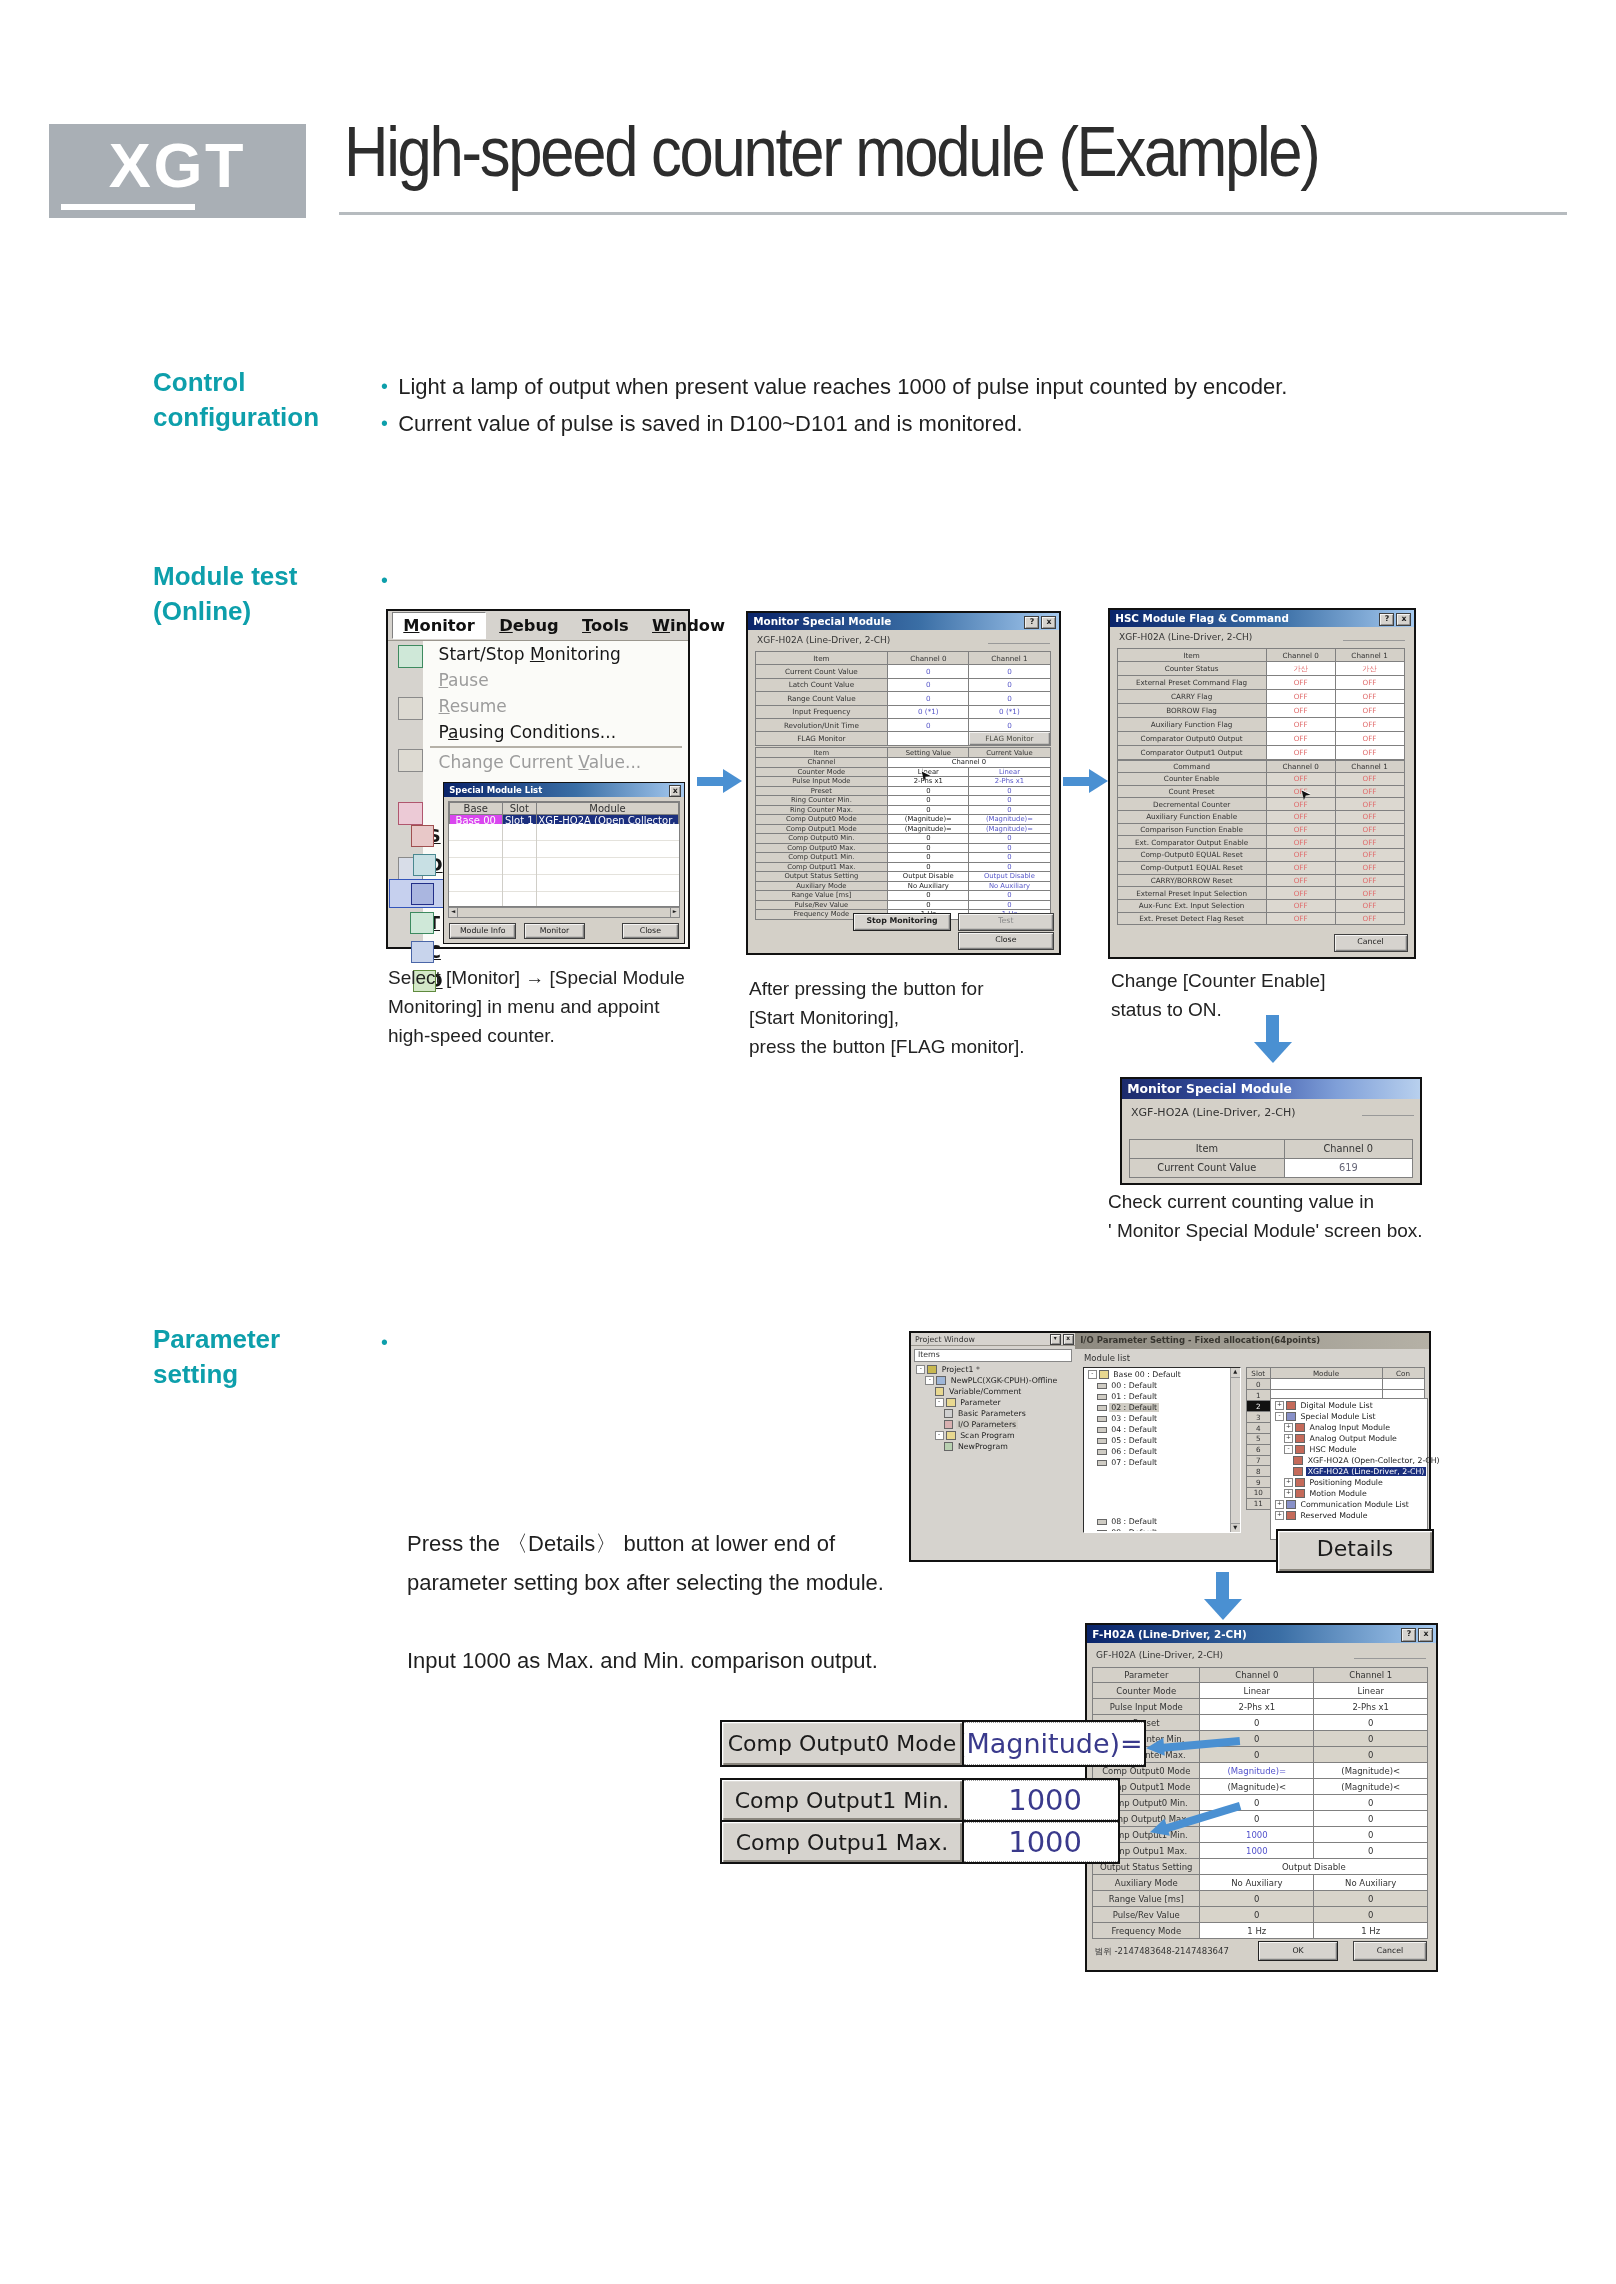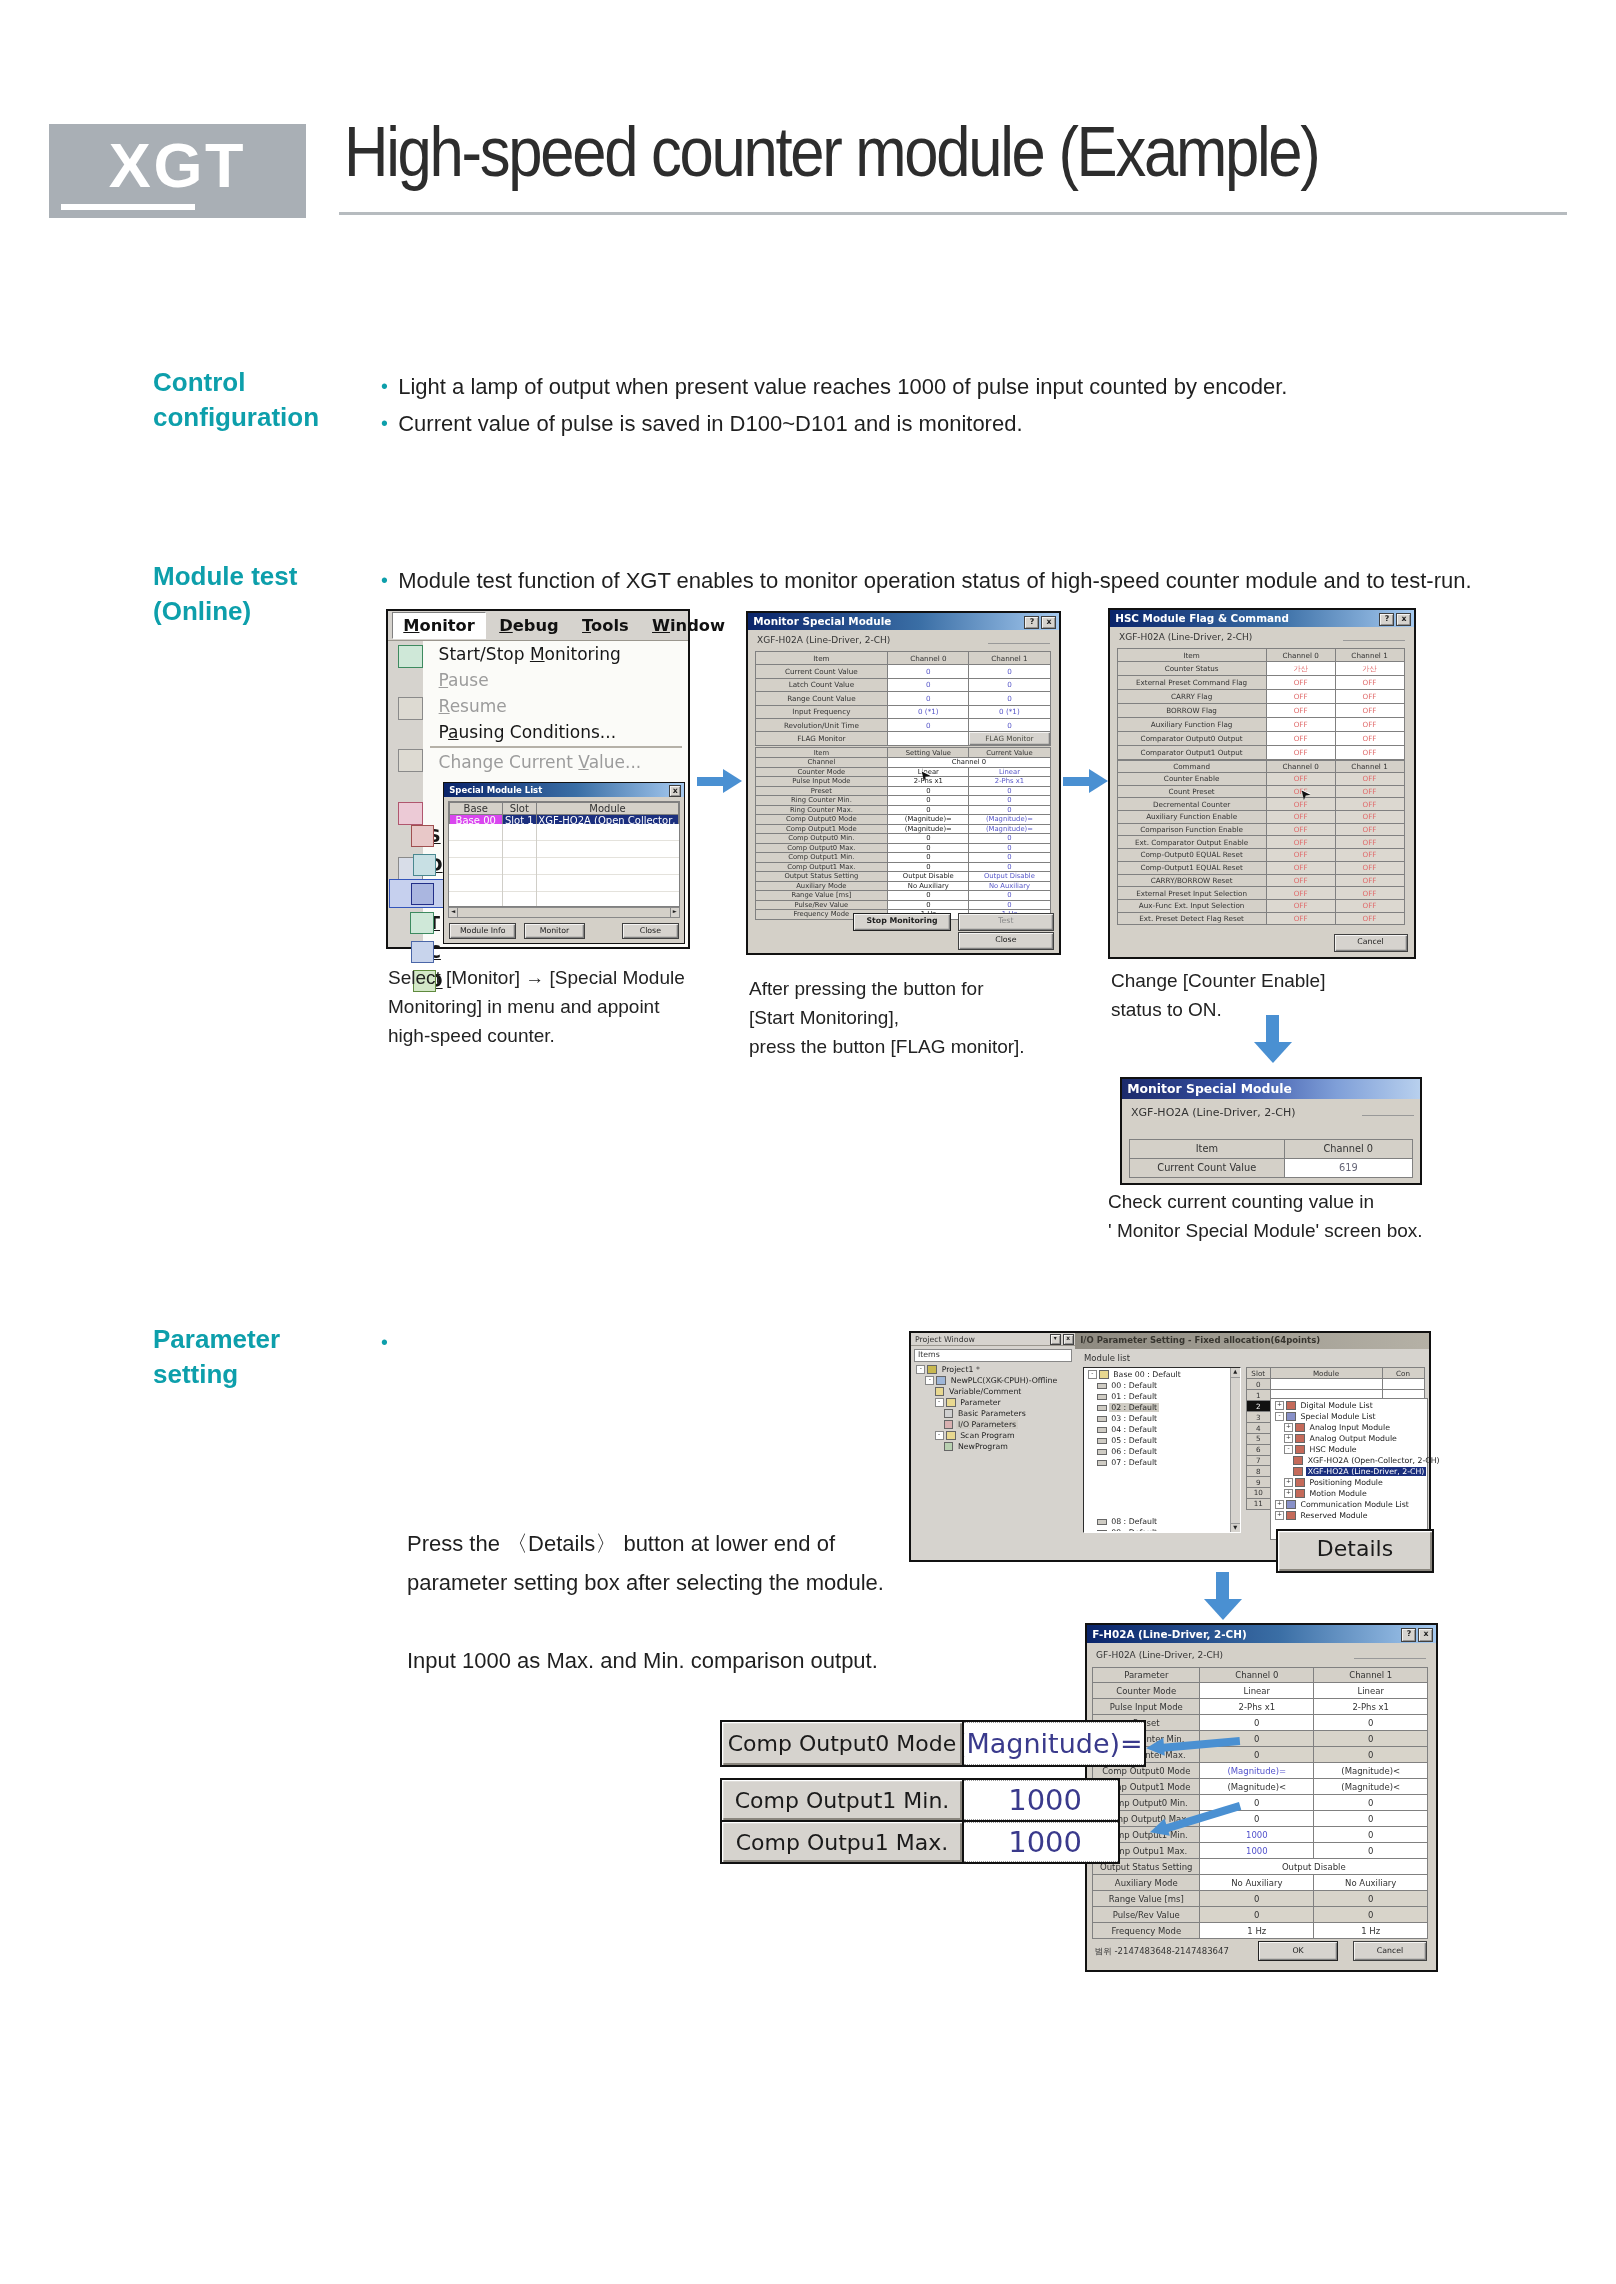--- a/index.html
+++ b/index.html
@@ -143,21 +143,20 @@
     <div class="bullet-row">
         <span class="bullet-dot">•</span>
       <span class="body-text">Current value of pulse is saved in D100~D101 and is monitored.</span>
       </div>
   </div>
 
   <div class="abs sec-head" style="left:153px;top:559px;white-space:pre-line;">Module test
 (Online)</div>
   <div class="abs bullet-row" style="left:381px;top:562px;width:1193px;">
     <span class="bullet-dot">•</span>
-    <span class="body-text">Module test function of XGT enables to monitor operation status of high-speed counter module and to test-run.</span>
   </div>
 
   <div class="abs shot" style="left:386px;top:609px;width:300px;height:336px;">
     <div class="mbar">
         <div class="mbar-item pressed"><u>M</u>onitor</div>
         <div class="mbar-item"><u>D</u>ebug</div>
         <div class="mbar-item"><u>T</u>ools</div>
         <div class="mbar-item"><u>W</u>indow</div>
         <div class="mbar-item"><u>H</u>e</div>
       </div>

